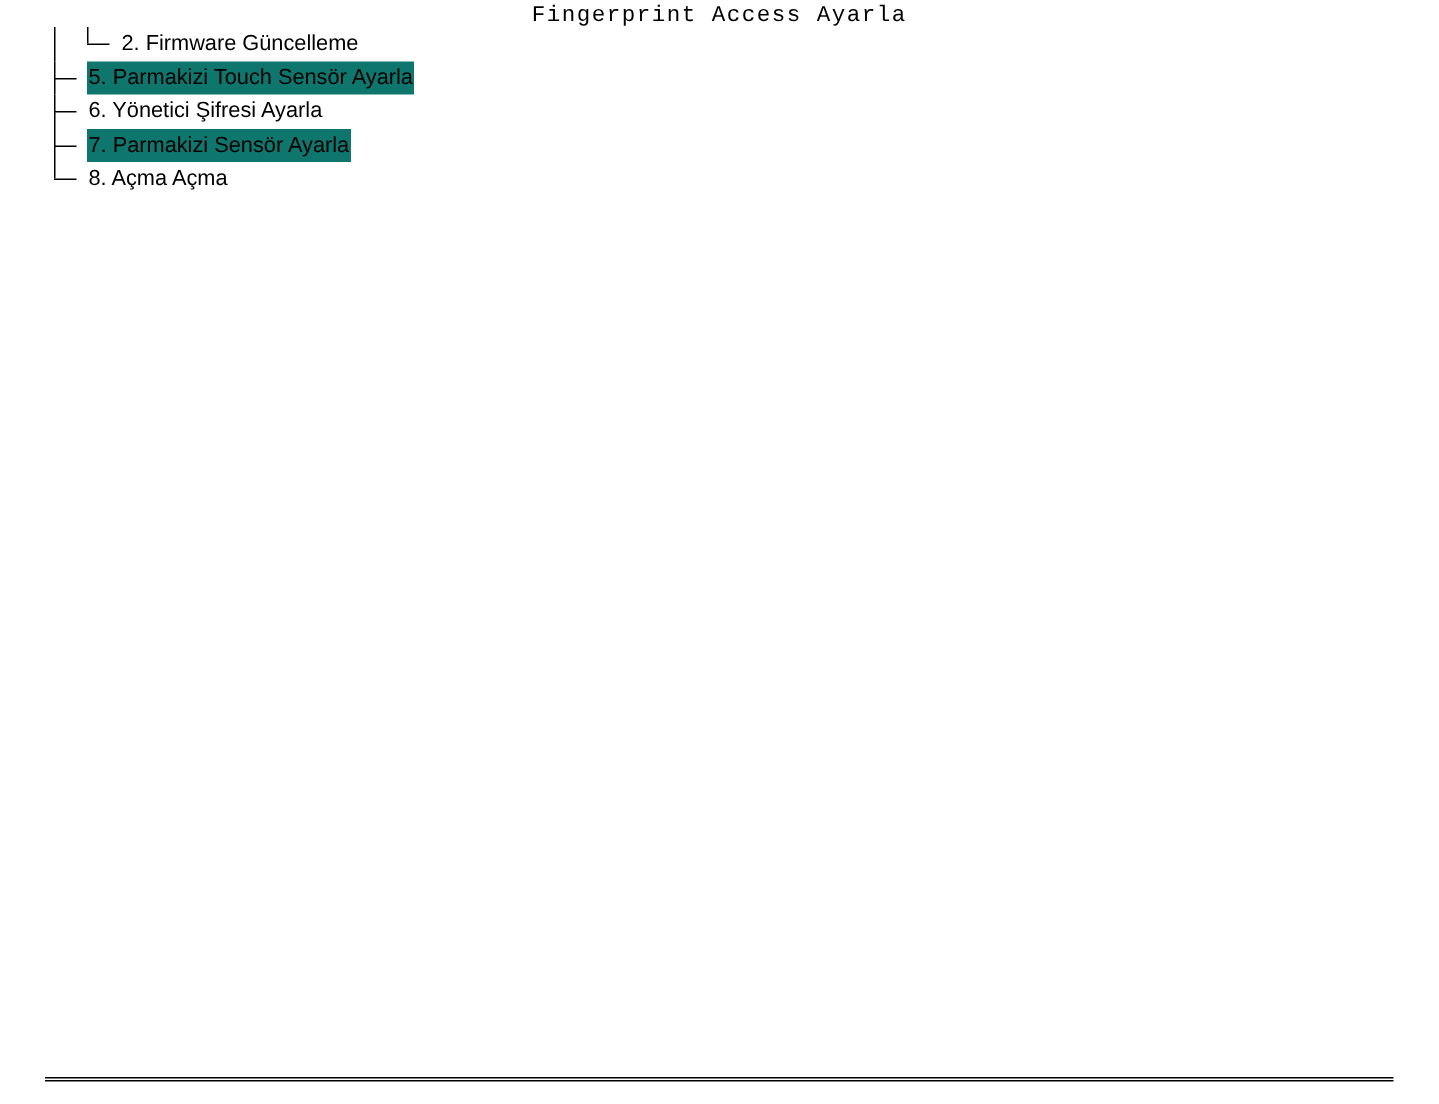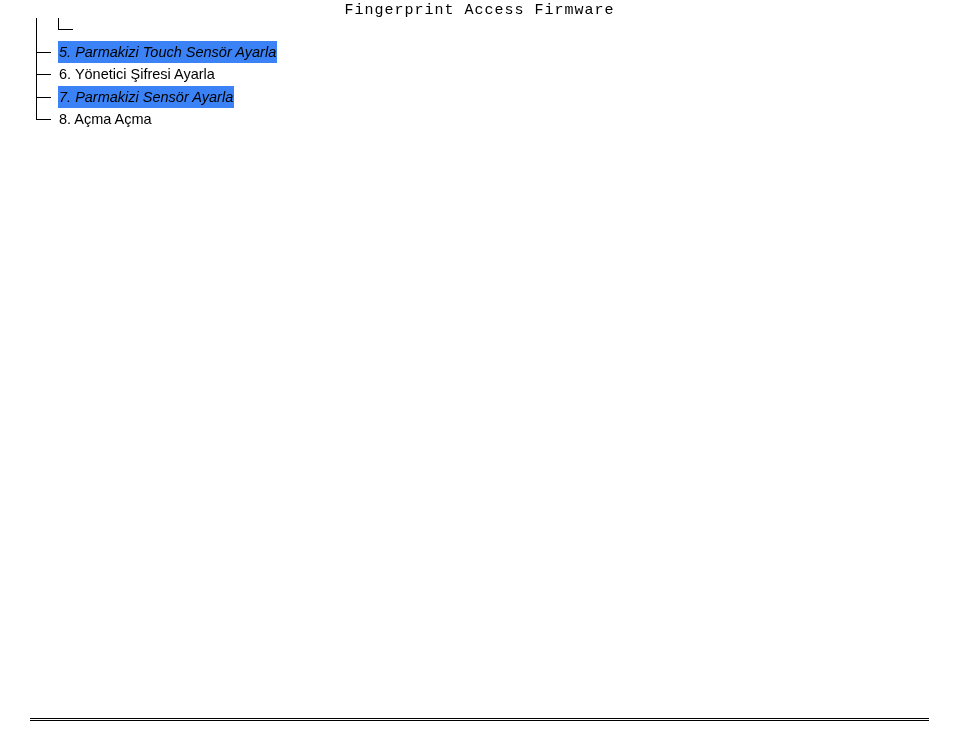--- a/index.html
+++ b/index.html
@@ -91,45 +91,48 @@
       left: 0;
       top: 50%;
       width: 15px;
       height: 1px;
       background: #000;
     }
     .label {
       padding: 0 1px;
     }
     .hl {
-      background: #3b82f6;
-      font-style: italic;
+      background: #0f766e;
     }
     .bottom-rule {
       position: absolute;
       left: 30px;
       right: 30px;
       bottom: 15px;
       height: 3px;
       border-top: 1px solid #000;
       border-bottom: 1px solid #000;
     }
   </style>
 </head>
 <body>
 
 <div class="header">
-  <span>Fingerprint Access Firmware</span>
+  <span>Fingerprint Access Ayarla</span>
 </div>
 
 <div class="tree-container">
 
   <div class="tree-row">
     <span class="branch vert"></span>
     <span class="branch elbow"></span>
+    <span class="label">
+      <span>2.</span>
+      <span>Firmware Güncelleme</span>
+    </span>
   </div>
 
 
   <div class="tree-row">
     <span class="branch tee"></span>
     <span class="label hl">
       <span>5.</span>
       <span>Parmakizi Touch Sensör Ayarla</span>
     </span>
   </div>

